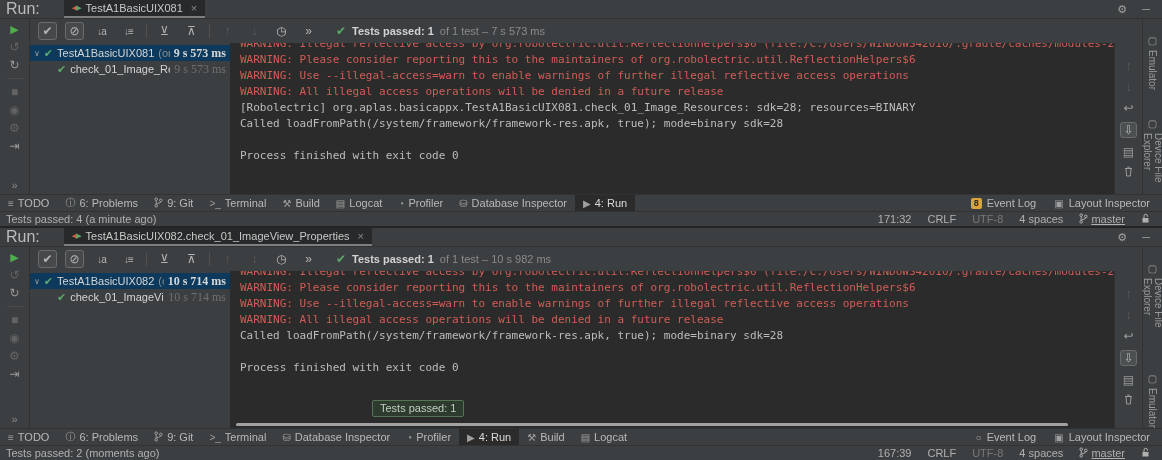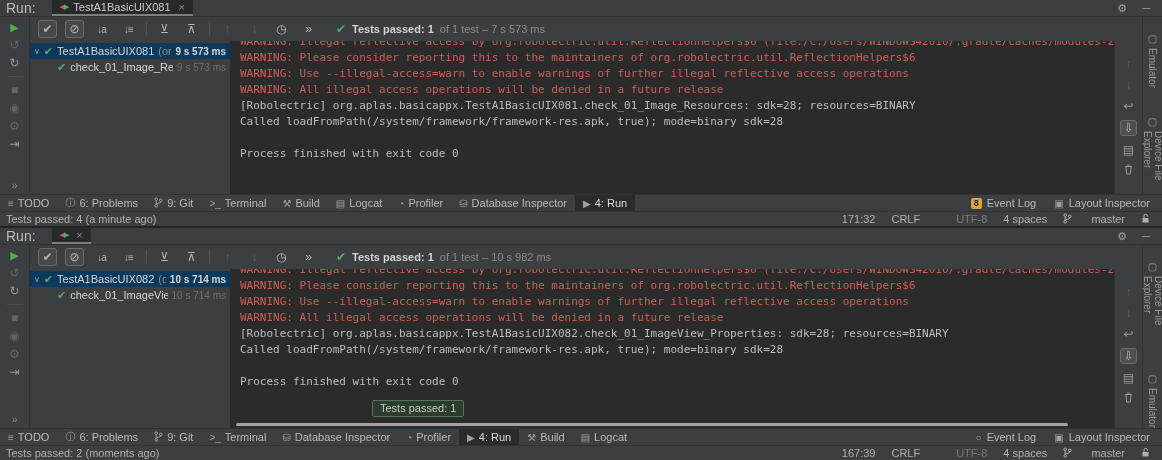--- a/index.html
+++ b/index.html
@@ -3,21 +3,21 @@
 <meta charset="utf-8">
 <style>
   * { box-sizing: border-box; }
   body { width:1162px; height:460px; margin:0; background:#2b2b2b;
          font-family:"Liberation Sans", sans-serif; overflow:hidden; }
   .panel { display:flex; flex-direction:column; background:#3c3f41; position:relative; }
   #p1 { height:228px; border-bottom:2px solid #222426; }
   #p2 { height:232px; }
 
   .hdr { flex:0 0 16px; display:flex; align-items:center; border-bottom:1px solid #323232; padding-left:6px; }
-  .runlab { font-size:14px; color:#bbbbbb; margin-right:16px; }
+  .runlab { font-size:16px; color:#bbbbbb; margin-right:24px; }
   .tab { height:100%; display:flex; align-items:center; gap:5px; padding:0 8px;
          background:#27292a; border-bottom:2px solid #7e7e7e; font-size:11px; color:#c8c8c8; }
   .cfgicon { font-size:7px; letter-spacing:-1px; white-space:nowrap; }
   .cfgicon .l { color:#d55d43; } .cfgicon .r { color:#59a869; }
   .tabclose { color:#8a8a8a; margin-left:3px; font-size:11px; }
   .hdr-right { margin-left:auto; display:flex; gap:15px; padding-right:12px; color:#9f9f9f; font-size:11px; }
 
   .main { flex:1; display:flex; min-height:0; }
   .lstrip { flex:0 0 30px; display:flex; flex-direction:column; align-items:center;
             padding:4px 0 3px; gap:4px; border-right:1px solid #323232; font-size:12px; color:#636363; }
@@ -41,21 +41,21 @@
 
   .body { flex:1; display:flex; min-height:0; }
   .tree { flex:0 0 200px; padding-top:2px; font-size:11px; overflow:hidden; }
   .trow { height:16px; display:flex; align-items:center; gap:4px; padding:0 4px; white-space:nowrap; }
   .trow.sel { background:#0d3a5c; }
   .trow .chev { color:#9a9a9a; font-size:8px; width:9px; text-align:center; }
   .trow .chk { color:#59a869; font-size:11px; }
   .trow .txt { display:flex; gap:4px; overflow:hidden; min-width:0; }
   .trow .nm { color:#d4d4d4; }
   .trow .pkg { color:#8c8c8c; }
-  .trow .t { margin-left:auto; font-size:10px; color:#6f6f6f; flex:0 0 auto; }
+  .trow .t { margin-left:auto; font-size:12px; color:#6f6f6f; flex:0 0 auto;font-family:Liberation Serif, serif; }
   .trow.sel .t { color:#d6d6d6; font-weight:bold; }
   .trow.child { padding-left:27px; }
 
   .console { flex:1; background:#2b2b2b; padding-left:10px; overflow:hidden; position:relative;
              font-family:"DejaVu Sans Mono", monospace; font-size:11px; line-height:16px; }
   .console .inner { margin-top:-7px; }
   .cl { white-space:nowrap; height:16px; }
   .cl.w { color:#cf5d56; }
   .cl.n { color:#bcbcbc; }
   .hscroll { position:absolute; bottom:2px; left:6px; right:46px; height:3px; background:#a2a2a2; border-radius:2px; }
@@ -78,22 +78,22 @@
   .tool.active { background:#2b2b2b; color:#dadada; }
   .tbright { margin-left:auto; display:flex; gap:18px; padding-right:12px; align-items:center; font-size:11px; color:#b8b8b8; }
   .tbitem { display:flex; align-items:center; gap:5px; }
   .badge { width:11px; height:11px; background:#dba53b; border-radius:2px; color:#2b2b2b; font-size:9px;
            font-weight:bold; display:flex; align-items:center; justify-content:center; }
   .tbitem i { font-style:normal; font-size:10px; color:#9f9f9f; }
 
   .status { flex:0 0 15px; display:flex; align-items:center; border-top:1px solid #323232;
             font-size:11px; color:#b0b0b0; padding:0 6px; }
   .stright { margin-left:auto; display:flex; gap:16px; align-items:flex-start; padding-right:6px; }
-  .enc { color:#787878;margin-left:20px; }
-  .branch { display:flex; align-items:center; gap:19px; }
+  .enc { color:#787878; }
+  .branch { display:flex; align-items:center; gap:3px;text-decoration:underline; }
 
   .tooltip { position:absolute; left:372px; top:172px; background:#2c3b2e; border:1px solid #557355;
              color:#c3cbc3; font-size:11px; padding:1px 7px 2px; border-radius:2px; z-index:5; white-space:nowrap; }
 </style>
 </head>
 <body>
 
 <div class="panel" id="p1">
   <div class="hdr">
     <span class="runlab">Run:</span>
@@ -276,20 +276,21 @@
           </svg></span>
     </span>
   </div>
 </div>
 
 <div class="panel" id="p2">
   <div class="hdr">
     <span class="runlab">Run:</span>
     <div class="tab">
       <span class="cfgicon"><span class="l">◀</span><span class="r">▶</span></span>
+      <span>TestA1BasicUIX082.check_01_ImageView_Properties</span>
       <span class="tabclose">×</span>
     </div>
     <div class="hdr-right">
       <span>⚙</span>
       <span>─</span>
     </div>
   </div>
 
   <div class="main">
     <div class="lstrip">
@@ -344,21 +345,20 @@
             <span class="t">10 s 714 ms</span>
           </div>
         </div>
 
         <div class="console">
           <div class="inner">
             <div class="cl w">WARNING: Illegal reflective access by org.robolectric.util.ReflectionHelpers$6 (file:/C:/Users/WINDOWS42010/.gradle/caches/modules-2/files-2.</div>
             <div class="cl w">WARNING: Please consider reporting this to the maintainers of org.robolectric.util.ReflectionHelpers$6</div>
             <div class="cl w">WARNING: Use --illegal-access=warn to enable warnings of further illegal reflective access operations</div>
             <div class="cl w">WARNING: All illegal access operations will be denied in a future release</div>
-            <div class="cl n">[Robolectric] org.aplas.basicappx.TestA1BasicUIX082.check_01_ImageView_Properties: sdk=28; resources=BINARY</div>
             <div class="cl n">Called loadFromPath(/system/framework/framework-res.apk, true); mode=binary sdk=28</div>
             <div class="cl n"></div>
             <div class="cl n">Process finished with exit code 0</div>
           </div>
           <div class="hscroll"></div>
         </div>
 
         <div class="cactions">
           <span>↑</span>
           <span>↓</span>

